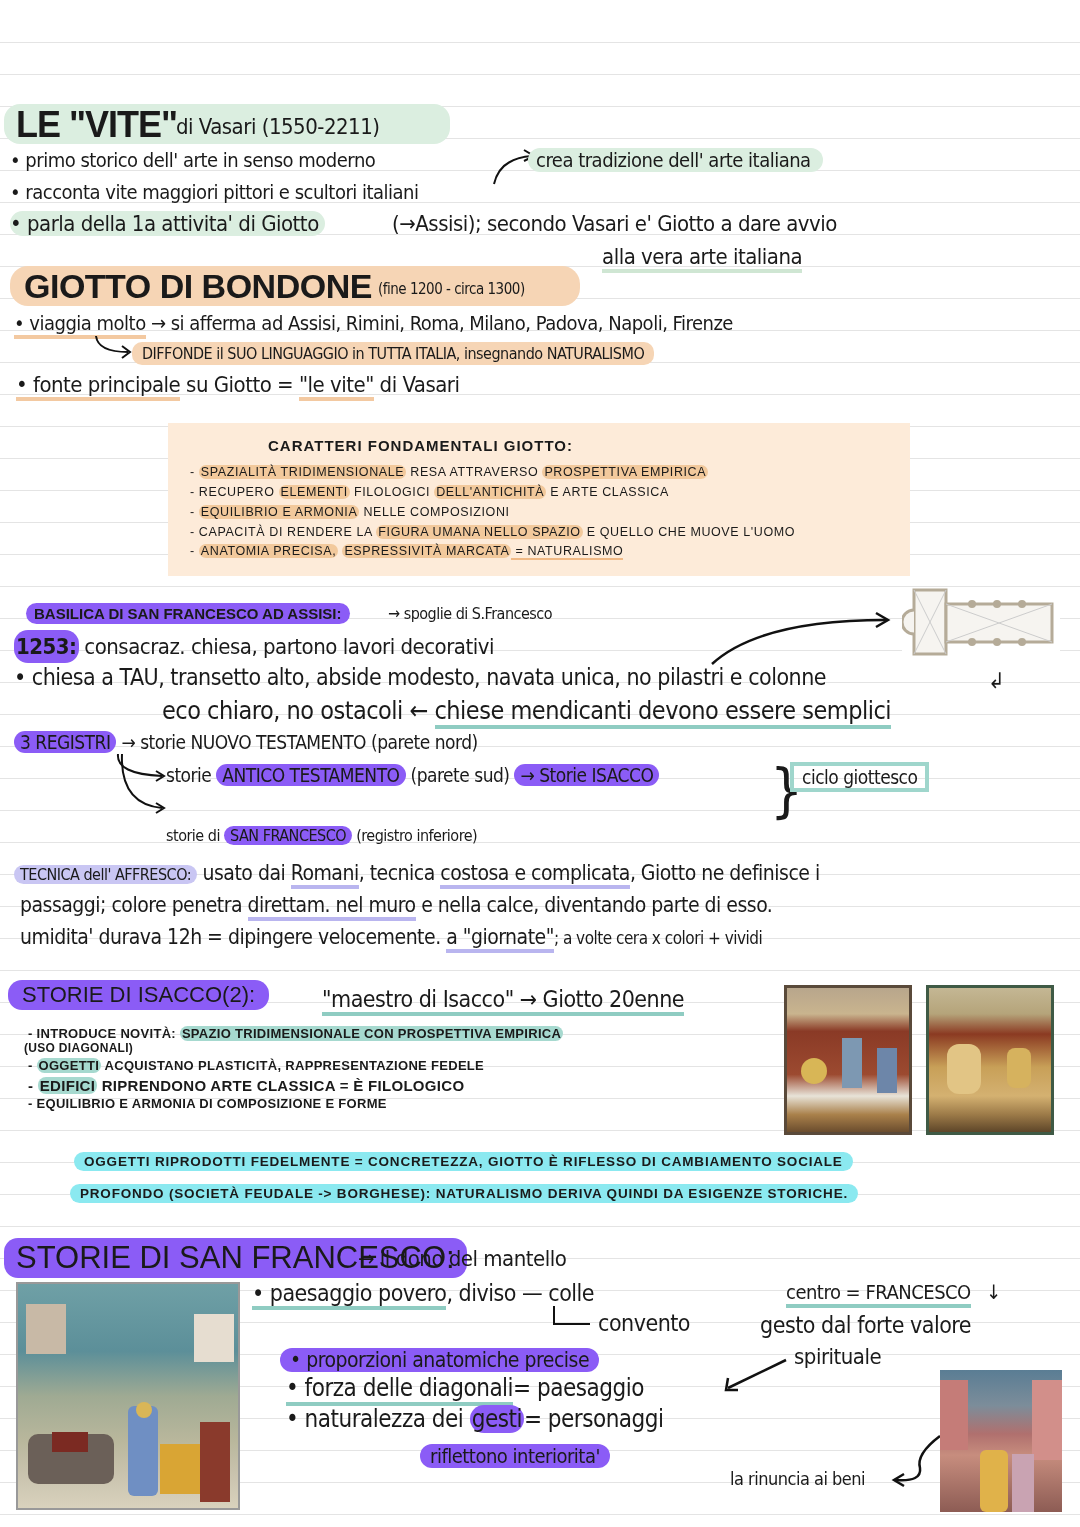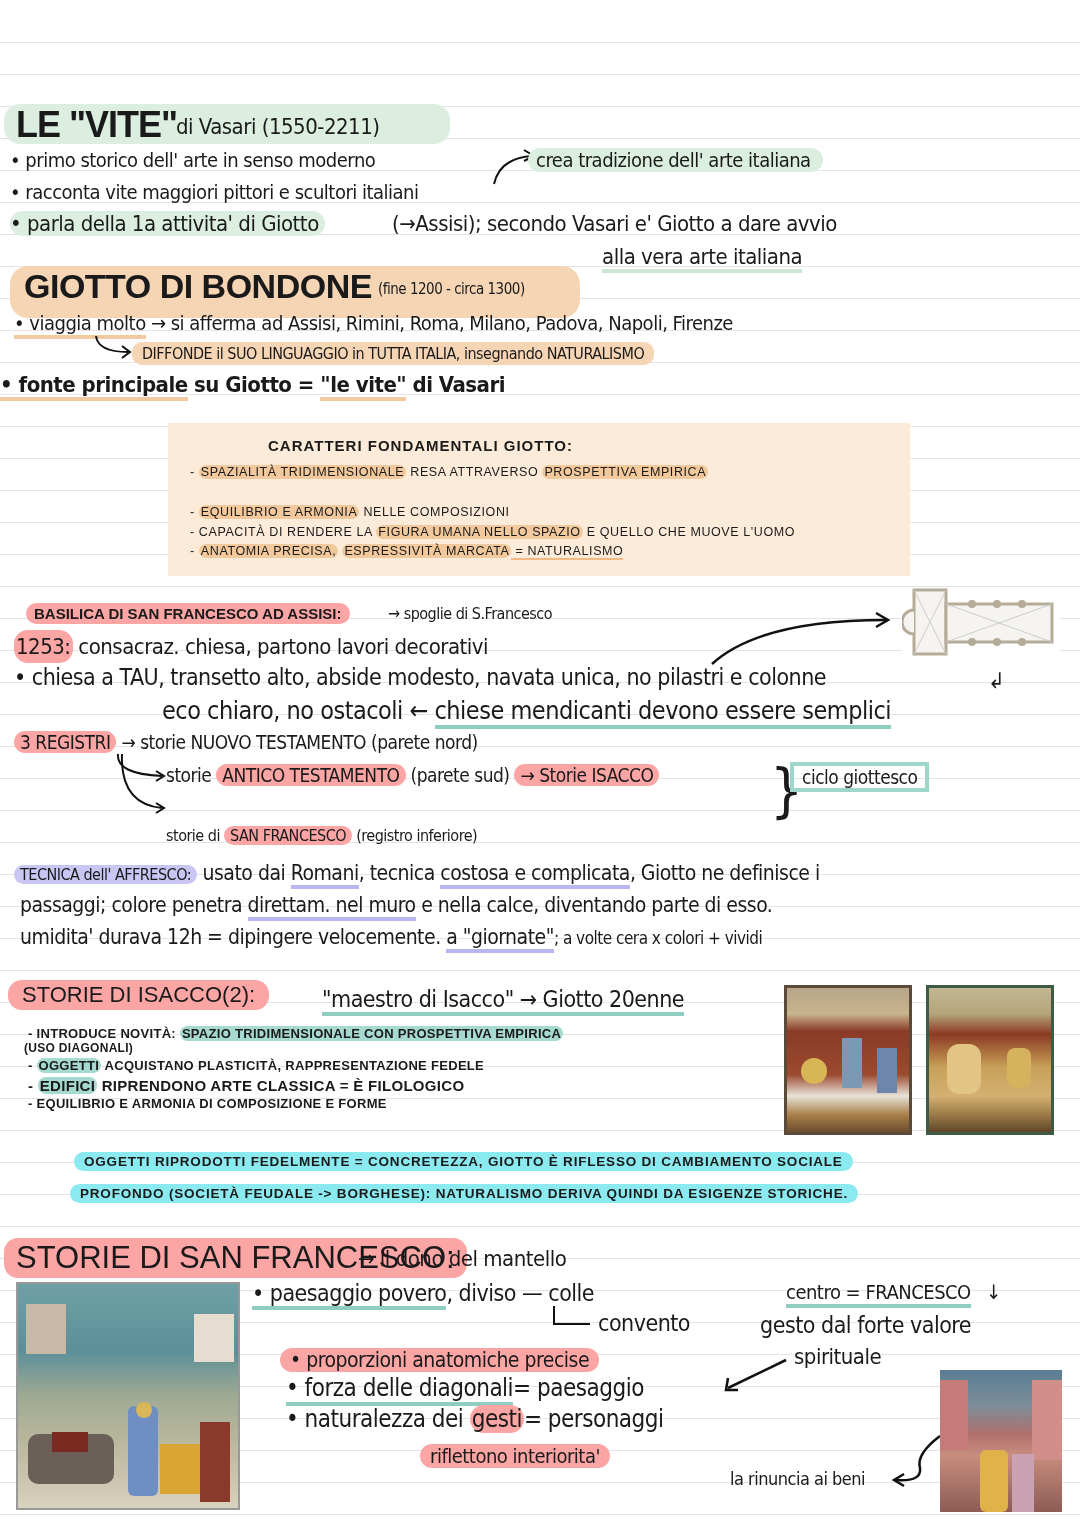--- a/index.html
+++ b/index.html
@@ -9,21 +9,21 @@
     background-image:repeating-linear-gradient(to bottom, transparent 0px, transparent 31px, #e4e4e4 31px, #e4e4e4 32px);
     background-position:0 11px;
     font-family:"DejaVu Sans Condensed","DejaVu Sans",sans-serif;
     color:#1a1a1a;
   }
   .abs{position:absolute;white-space:nowrap;}
   .hand{font-family:"DejaVu Sans",sans-serif;font-stretch:condensed;letter-spacing:-0.5px;}
   .caps{font-family:"Liberation Sans",sans-serif;font-weight:bold;letter-spacing:0.3px;}
   .hl-green{background:#dbeee0;border-radius:16px;}
   .hl-peach{background:#f6d5b5;border-radius:18px;}
-  .hl-teal{background:#fca5a5;border-radius:14px;}
+  .hl-teal{background:#8b5cf6;border-radius:14px;}
   .hl-cyan{background:#8be9f0;border-radius:12px;}
   .hl-lav{background:#c9c6f3;border-radius:12px;}
   .ul-green{border-bottom:4px solid #cfe6d3;}
   .ul-peach{border-bottom:4px solid #f3c9a1;}
   .ul-teal{border-bottom:4px solid #8fccc2;}
   .ul-lav{border-bottom:4px solid #b9b5ef;}
   .mark-peach{background:#f2c99c;border-radius:8px;padding:0 2px;}
   .mark-teal{background:#a6d9cf;border-radius:8px;padding:0 2px;}
   .u-peach-thin{border-bottom:2px solid #f0b985;}
 
@@ -50,54 +50,55 @@
 <div class="abs line hand" style="left:10px;top:180px;">• racconta vite maggiori pittori e scultori italiani</div>
 <div class="abs line hand hl-green" style="left:10px;top:211px;padding:0 6px 0 0;font-size:22px;">• parla della 1a attivita' di Giotto</div>
 <div class="abs line hand" style="left:392px;top:211px;font-size:22px;">(→Assisi); secondo Vasari e' Giotto a dare avvio</div>
 <div class="abs line hand ul-green" style="left:602px;top:244px;font-size:22px;">alla vera arte italiana</div>
 <svg class="abs" style="left:488px;top:146px;" width="50" height="40">
   <path d="M6 38 Q12 12 44 10" fill="none" stroke="#111" stroke-width="2"></path>
   <path d="M36 4 L46 10 L36 15" fill="none" stroke="#111" stroke-width="2"></path>
 </svg>
 <div class="abs line hand hl-green" style="left:528px;top:148px;padding:0 12px 0 8px;">crea tradizione dell' arte italiana</div>
 
-<div class="abs hl-peach" style="left:10px;top:266px;width:570px;height:52px;">
+<div class="abs hl-peach" style="left:10px;top:266px;width:570px;height:40px;">
   <span style="position:absolute;left:14px;top:1px;font-family:'Liberation Sans',sans-serif;font-weight:bold;font-size:34px;letter-spacing:-0.5px;">GIOTTO DI BONDONE</span>
   <span class="hand" style="position:absolute;left:368px;top:14px;font-size:15px;">(fine 1200 - circa 1300)</span>
 </div>
 <div class="abs line hand" style="left:14px;top:311px;">
   <span class="ul-peach">• viaggia molto</span>
   <span>→ si afferma ad Assisi, Rimini, Roma, Milano, Padova, Napoli, Firenze</span>
 </div>
 <svg class="abs" style="left:92px;top:334px;" width="44" height="26">
   <path d="M4 2 Q6 18 36 18" fill="none" stroke="#111" stroke-width="2"></path>
   <path d="M30 12 L38 18 L30 24" fill="none" stroke="#111" stroke-width="2"></path>
 </svg>
 <div class="abs hl-peach" style="left:132px;top:342px;padding:2px 10px;font-size:16px;border-radius:10px;">
   <span class="hand">DIFFONDE il SUO LINGUAGGIO in TUTTA ITALIA, insegnando NATURALISMO</span>
 </div>
-<div class="abs hand" style="left:0;top:372px;font-size:22px;font-weight:bold;">
+<div class="abs hand" style="left:16px;top:372px;font-size:22px;">
   <span class="ul-peach">• fonte principale</span>
   <span>su Giotto =</span>
   <span class="ul-peach">"le vite"</span>
   <span>di Vasari</span>
 </div>
 
 <div class="abs" id="char-box">
   <div class="ttl">CARATTERI FONDAMENTALI GIOTTO:</div>
   <div class="it" style="top:42px;"><span>- </span><span class="mark-peach">SPAZIALITÀ TRIDIMENSIONALE</span><span> RESA ATTRAVERSO </span><span class="mark-peach">PROSPETTIVA EMPIRICA</span><span></span></div>
+  <div class="it" style="top:62px;"><span>- RECUPERO </span><span class="mark-peach">ELEMENTI</span><span> FILOLOGICI </span><span class="mark-peach">DELL'ANTICHITÀ</span><span> E ARTE CLASSICA</span></div>
   <div class="it" style="top:82px;"><span>- </span><span class="mark-peach">EQUILIBRIO E ARMONIA</span><span> NELLE COMPOSIZIONI</span></div>
   <div class="it" style="top:102px;"><span>- CAPACITÀ DI RENDERE LA </span><span class="mark-peach">FIGURA UMANA NELLO SPAZIO</span><span> E QUELLO CHE MUOVE L'UOMO</span></div>
   <div class="it" style="top:121px;"><span>- </span><span class="mark-peach">ANATOMIA PRECISA,</span><span> </span><span class="mark-peach">ESPRESSIVITÀ MARCATA</span><span class="u-peach-thin"> = NATURALISMO</span></div>
 </div>
 
 <div class="abs hl-teal" style="left:26px;top:603px;padding:2px 8px;font-size:15px;font-family:'Liberation Sans',sans-serif;font-weight:bold;">BASILICA DI SAN FRANCESCO AD ASSISI:</div>
 <div class="abs hand" style="left:388px;top:604px;font-size:16px;">→ spoglie di S.Francesco</div>
 <div class="abs hand" style="left:14px;top:634px;font-size:22px;">
-  <span class="hl-teal" style="padding:4px 2px;">1253:</span>
+  <span class="hl-teal" style="padding:4px 2px;font-weight:bold;">1253:</span>
   <span>consacraz. chiesa, partono lavori decorativi</span>
 </div>
 <svg class="abs" style="left:700px;top:606px;" width="200" height="60">
   <path d="M12 58 Q60 14 186 14" fill="none" stroke="#111" stroke-width="2.5"></path>
   <path d="M176 7 L188 14 L176 21" fill="none" stroke="#111" stroke-width="2.5"></path>
 </svg>
 
 <svg class="abs plan" viewBox="0 0 158 68">
   <rect x="0" y="0" width="158" height="68" fill="#fff"></rect>
   <rect x="12" y="2" width="32" height="64" fill="#f6f4f0" stroke="#b5ab98" stroke-width="3"></rect>

